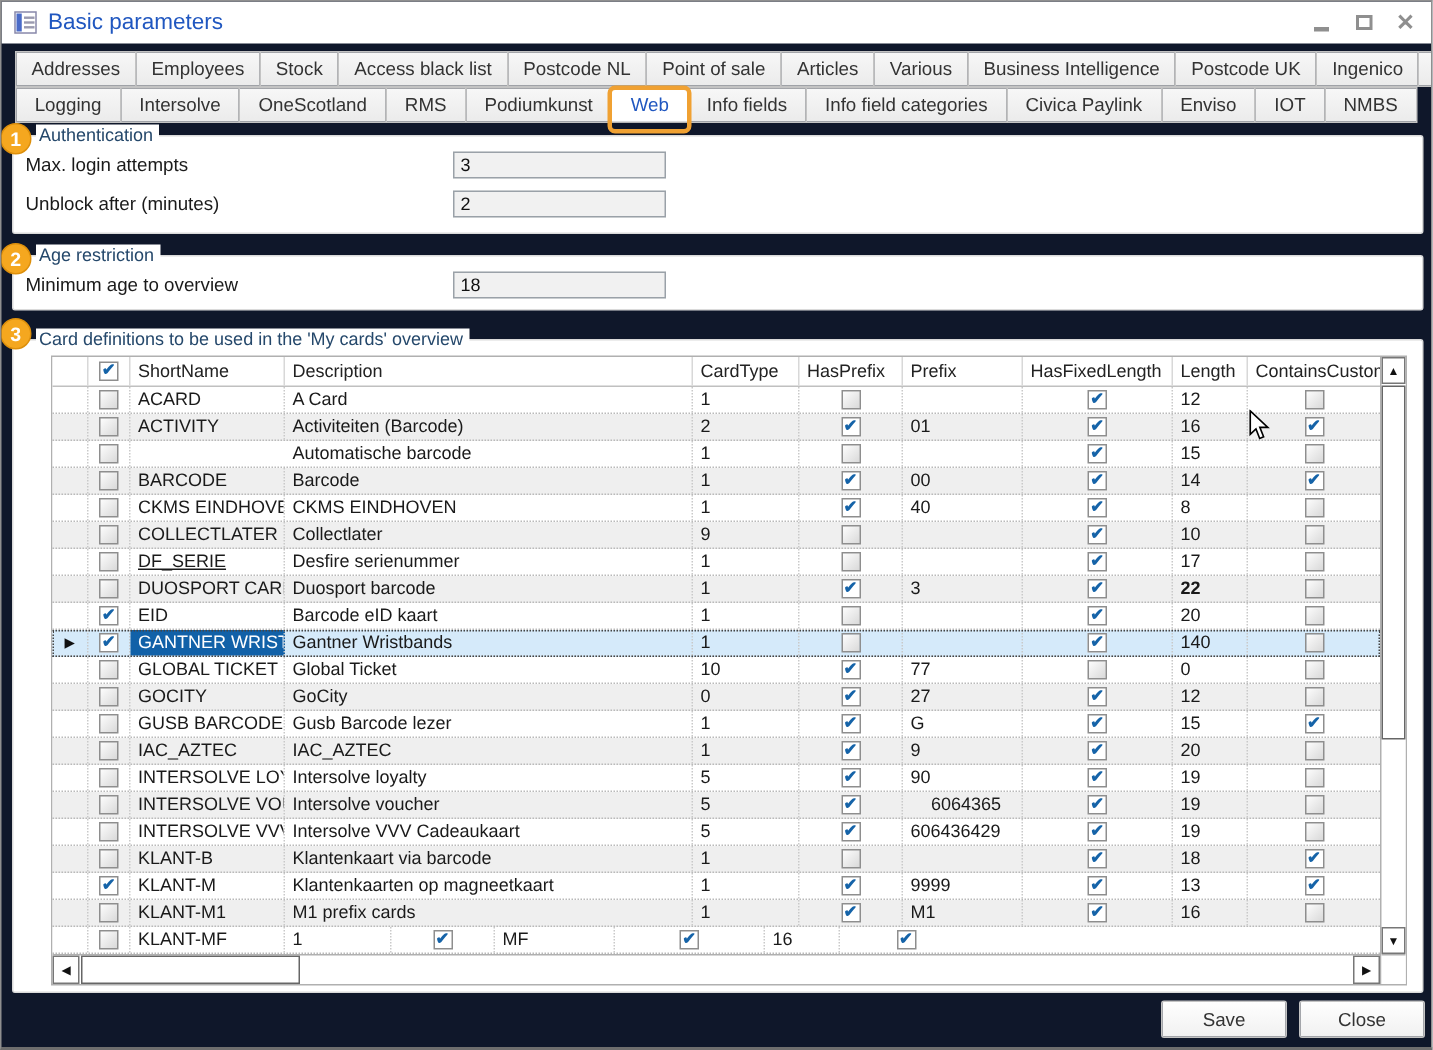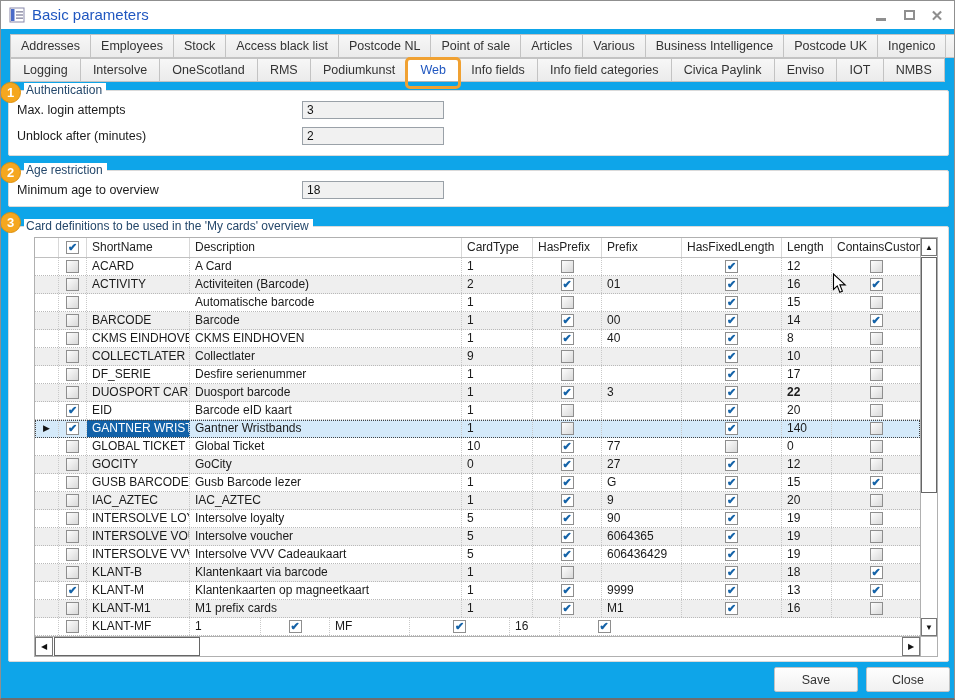--- a/index.html
+++ b/index.html
@@ -1,17 +1,17 @@
 <!DOCTYPE html>
 <html><head>
 <meta charset="utf-8">
 <style>
   * { margin:0; padding:0; box-sizing:border-box; }
   html,body { width:955px; height:700px; background:#fff; font-family:"Liberation Sans", sans-serif; }
-  #dialog { position:relative; width:955px; height:700px; background:#0ea5e9; border:1px solid #8f8f8f; border-bottom:2px solid #6e6e6e; overflow:hidden; }
+  #dialog { position:relative; width:955px; height:700px; background:#0f172a; border:1px solid #8f8f8f; border-bottom:2px solid #6e6e6e; overflow:hidden; }
 
   
   .titlebar { position:absolute; top:0; left:0; right:0; height:28px; background:#fff; }
   .title-icon { position:absolute; left:8px; top:6px; width:16px; height:16px; }
   .title-text { position:absolute; left:31px; top:5px; font-size:15px; color:#2057c0; }
   .win-controls { position:absolute; right:6px; top:4px; display:flex; gap:6px; }
   .win-btn { width:22px; height:20px; display:flex; align-items:center; justify-content:center; color:#8f8f8f; cursor:default; }
   .glyph-min { width:10px; height:3px; background:#8f8f8f; margin-top:8px; }
   .glyph-max { width:11px; height:10px; border:2px solid #8f8f8f; }
   .glyph-close { font-size:15px; font-weight:bold; color:#8f8f8f; line-height:1; }
@@ -278,21 +278,21 @@
               <div class="g-cell" style="width: 50px;">10</div>
               <div class="g-cell center" style="width: 88px; border-right: none;">
                 <span class="cb"></span>
               </div>
             </div>
             <div class="g-row">
               <div class="g-cell center" style="width: 24px;"></div>
               <div class="g-cell center" style="width: 28px;">
                 <span class="cb"></span>
               </div>
-              <div class="g-cell shortcell" style="width: 103px;">DF_SERIE</div>
+              <div class="g-cell shortcell" style="width: 103px; text-decoration: underline;">DF_SERIE</div>
               <div class="g-cell" style="width: 272px;">Desfire serienummer</div>
               <div class="g-cell" style="width: 71px;">1</div>
               <div class="g-cell center" style="width: 69px;">
                 <span class="cb"></span>
               </div>
               <div class="g-cell" style="width: 80px;"></div>
               <div class="g-cell center" style="width: 100px;">
                 <span class="cb on">✔</span>
               </div>
               <div class="g-cell" style="width: 50px;">17</div>
@@ -466,21 +466,21 @@
               <div class="g-cell center" style="width: 24px;"></div>
               <div class="g-cell center" style="width: 28px;">
                 <span class="cb"></span>
               </div>
               <div class="g-cell shortcell" style="width: 103px;">INTERSOLVE VOUCHER</div>
               <div class="g-cell" style="width: 272px;">Intersolve voucher</div>
               <div class="g-cell" style="width: 71px;">5</div>
               <div class="g-cell center" style="width: 69px;">
                 <span class="cb on">✔</span>
               </div>
-              <div class="g-cell" style="width: 80px;">6064365</div>
+              <div class="g-cell" style="width: 80px; text-align: center;">6064365</div>
               <div class="g-cell center" style="width: 100px;">
                 <span class="cb on">✔</span>
               </div>
               <div class="g-cell" style="width: 50px;">19</div>
               <div class="g-cell center" style="width: 88px; border-right: none;">
                 <span class="cb"></span>
               </div>
             </div>
             <div class="g-row">
               <div class="g-cell center" style="width: 24px;"></div>

